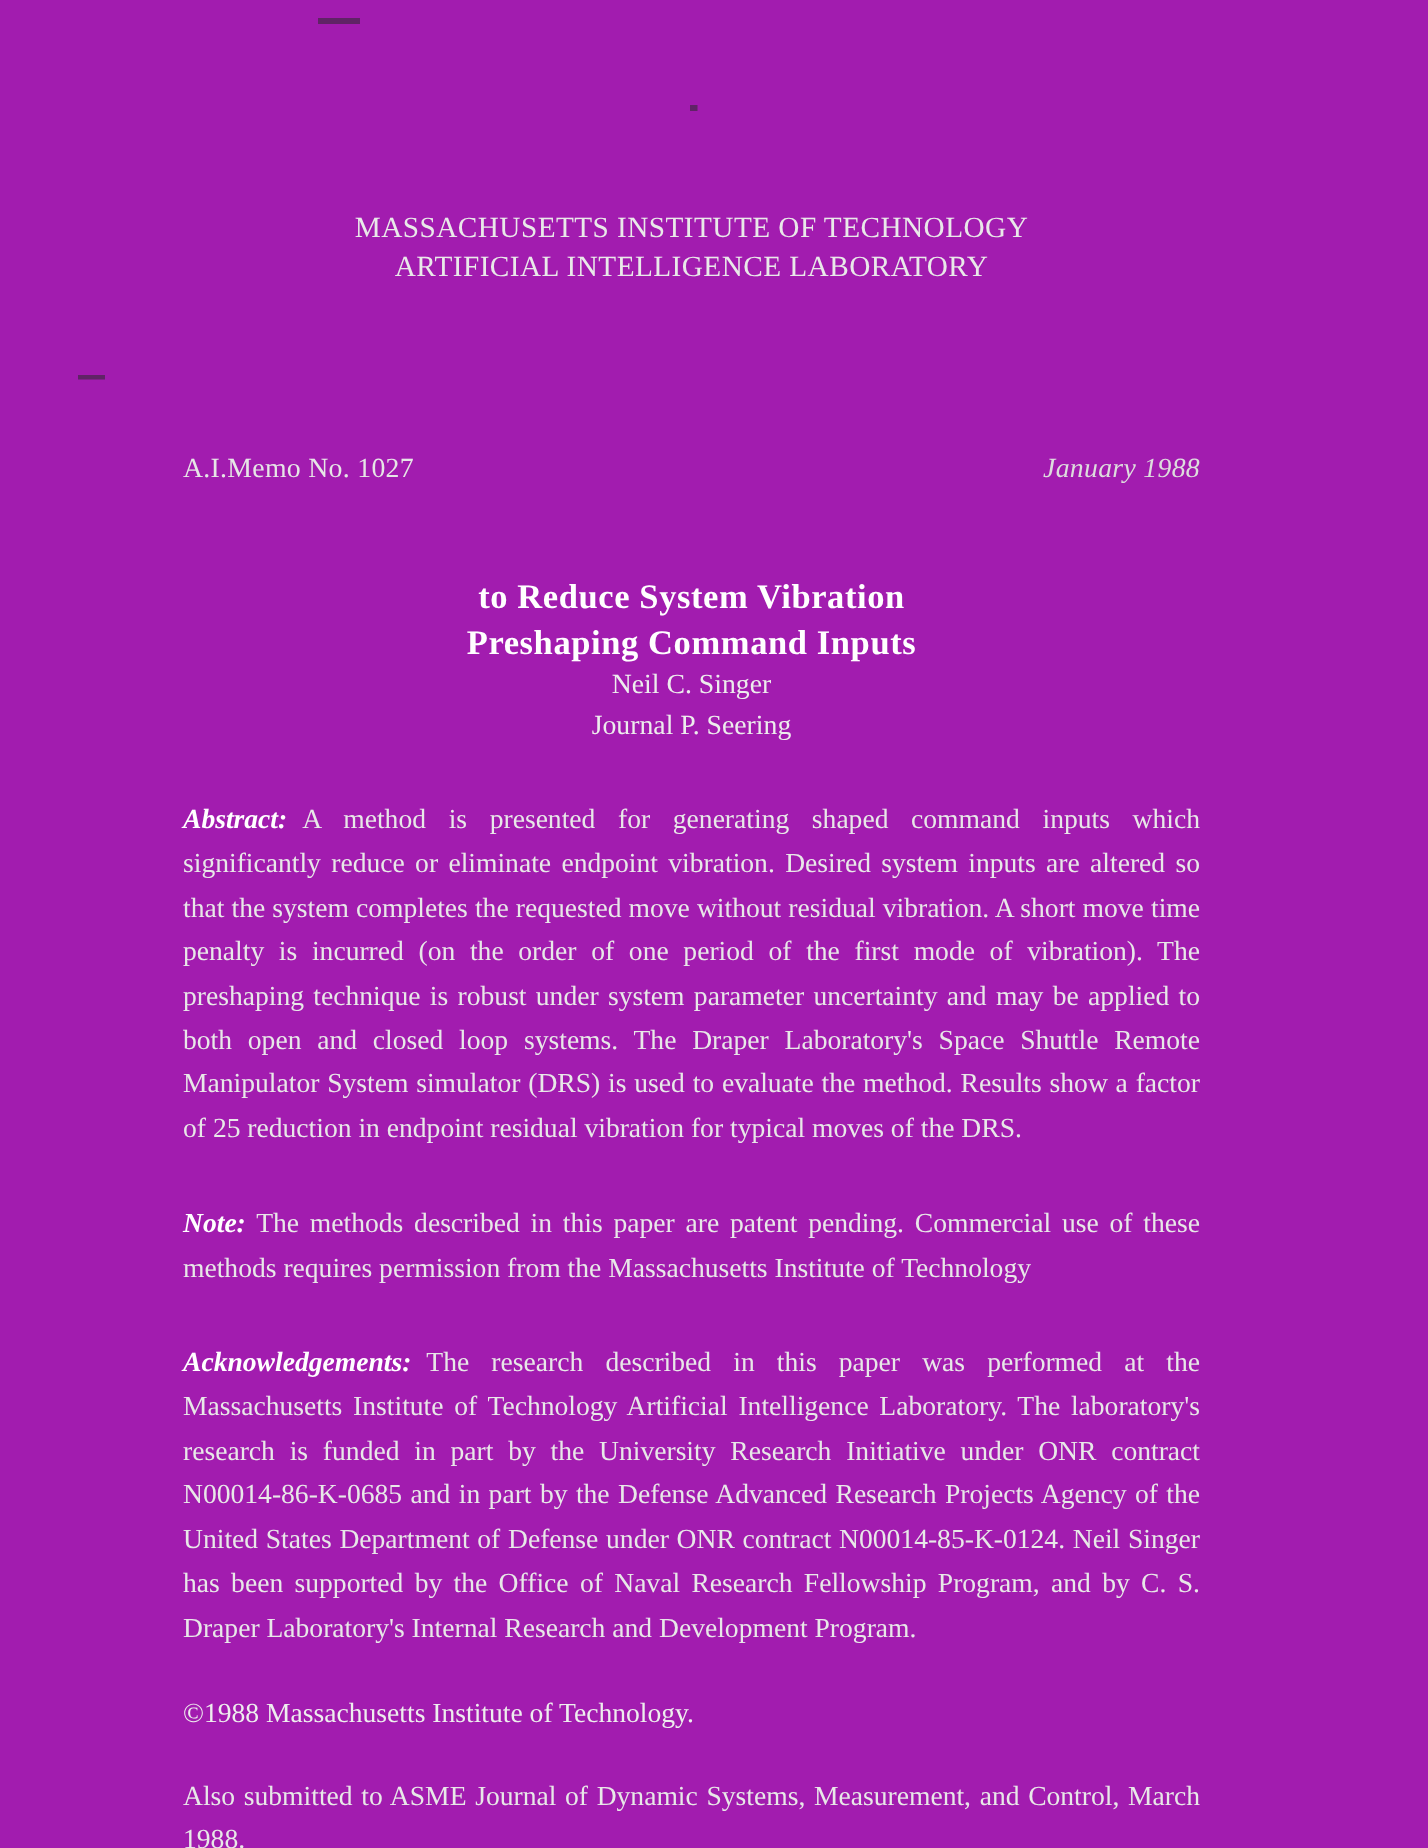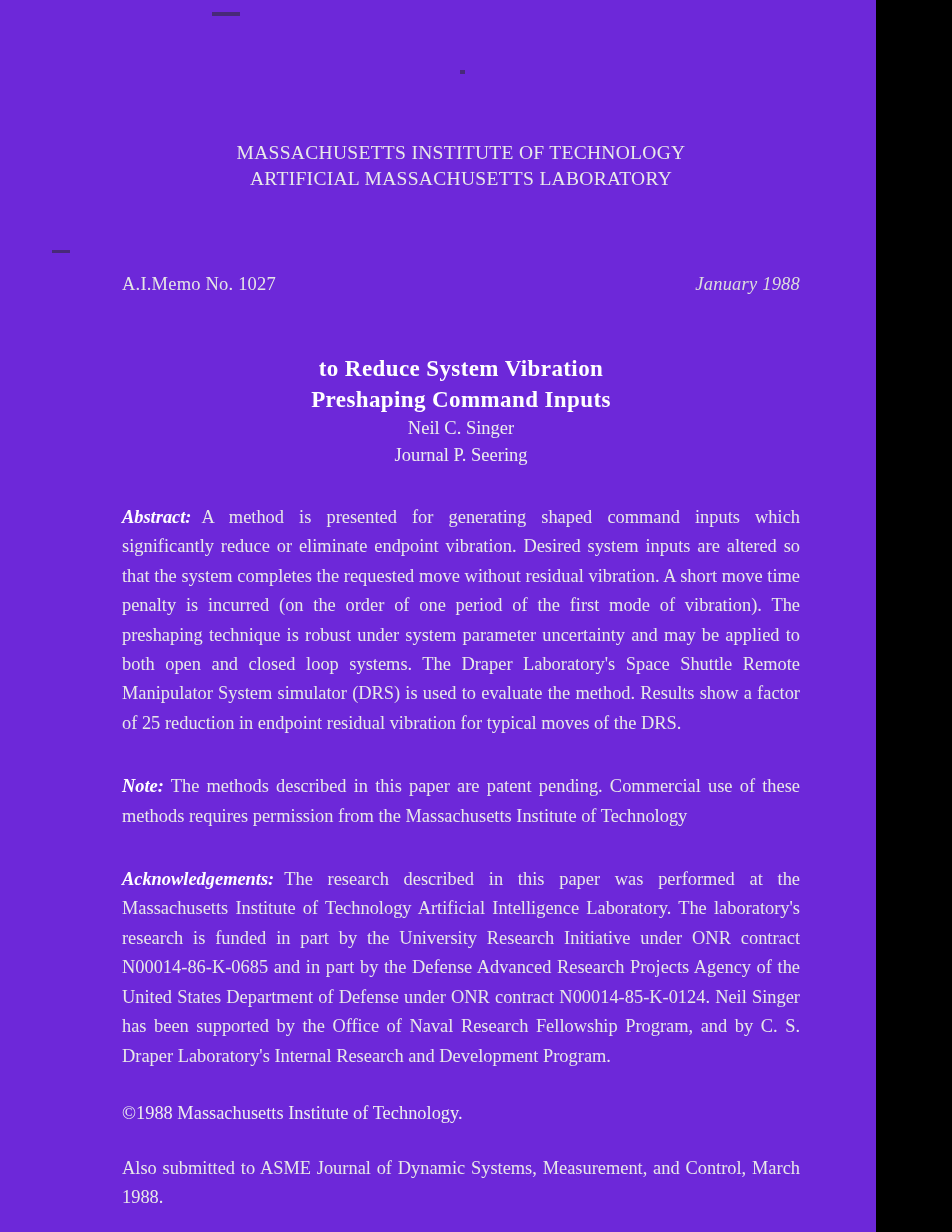--- a/index.html
+++ b/index.html
@@ -9,23 +9,23 @@
   }
   body {
     width: 952px;
     height: 1232px;
     overflow: hidden;
     font-family: "Liberation Serif", serif;
     color: #f2f2f2;
   }
   .page {
     position: relative;
-    width: 876px;
+    width: 952px;
     height: 1232px;
-    background: #6d28d9;
+    background: #a21caf;
     box-sizing: border-box;
   }
   .content {
     position: absolute;
     left: 122px;
     top: 140px;
     width: 678px;
   }
   .inst-block {
     text-align: center;
@@ -35,21 +35,21 @@
     color: #e9e9e9;
   }
   .meta-row {
     display: flex;
     justify-content: space-between;
     align-items: baseline;
     margin-top: 82px;
     font-size: 18.5px;
     color: #e6e6e6;
   }
-  .memo-no { letter-spacing: 0.2px; }
+  .memo-no { letter-spacing: 0.2px; margin-top: 29px; }
   .date { letter-spacing: 0.2px; color: #dddddd; font-style: italic; }
 
   .title {
     margin-top: 58px;
     text-align: center;
     font-weight: bold;
     font-size: 23px;
     line-height: 31px;
     letter-spacing: 0.4px;
     color: #ffffff;
@@ -112,21 +112,21 @@
 <div class="page">
 
   <div class="speck s1"></div>
   <div class="speck s2"></div>
   <div class="speck s3"></div>
 
   <div class="content">
 
     <div class="inst-block">
       <div>MASSACHUSETTS INSTITUTE OF TECHNOLOGY</div>
-      <div>ARTIFICIAL MASSACHUSETTS LABORATORY</div>
+      <div>ARTIFICIAL INTELLIGENCE LABORATORY</div>
     </div>
 
     <div class="meta-row">
       <div class="memo-no">A.I.Memo No. 1027</div>
       <div class="date">January 1988</div>
     </div>
 
     <div class="title">
       <div>to Reduce System Vibration</div>
       <div>Preshaping Command Inputs</div>

